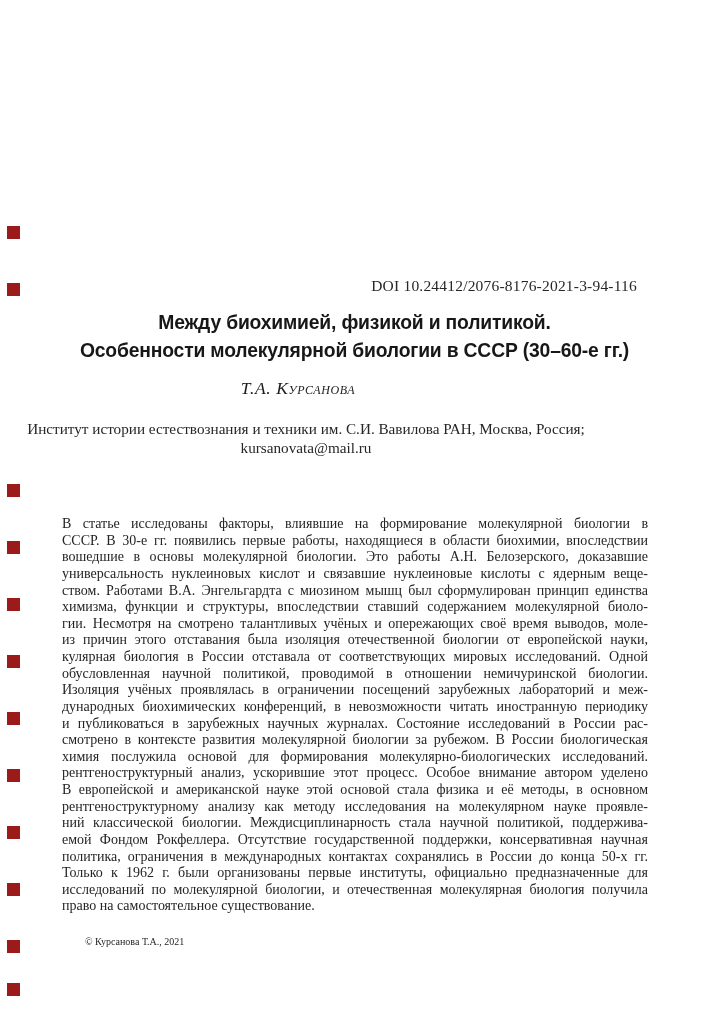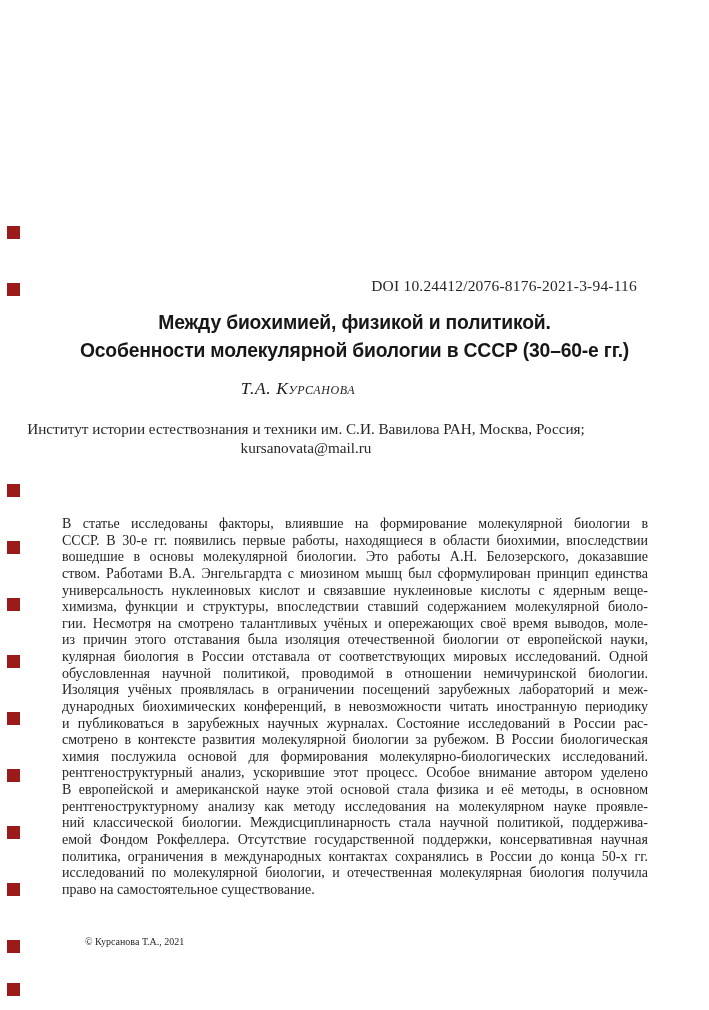--- a/index.html
+++ b/index.html
@@ -127,37 +127,38 @@
 
   <div class="affiliation">
     <div>Институт истории естествознания и техники им. С.И. Вавилова РАН, Москва, Россия;</div>
     <div>kursanovata@mail.ru</div>
   </div>
 
   <div class="abstract">
       <div class="line">В статье исследованы факторы, влиявшие на формирование молекулярной биологии в</div>
       <div class="line">СССР. В 30-е гг. появились первые работы, находящиеся в области биохимии, впоследствии</div>
       <div class="line">вошедшие в основы молекулярной биологии. Это работы А.Н. Белозерского, доказавшие</div>
+      <div class="line">универсальность нуклеиновых кислот и связавшие нуклеиновые кислоты с ядерным веще-</div>
       <div class="line">ством. Работами В.А. Энгельгардта с миозином мышц был сформулирован принцип единства</div>
-      <div class="line">универсальность нуклеиновых кислот и связавшие нуклеиновые кислоты с ядерным веще-</div>
       <div class="line">химизма, функции и структуры, впоследствии ставший содержанием молекулярной биоло-</div>
       <div class="line">гии. Несмотря на смотрено талантливых учёных и опережающих своё время выводов, моле-</div>
       <div class="line">из причин этого отставания была изоляция отечественной биологии от европейской науки,</div>
       <div class="line">кулярная биология в России отставала от соответствующих мировых исследований. Одной</div>
       <div class="line">обусловленная научной политикой, проводимой в отношении немичуринской биологии.</div>
       <div class="line">Изоляция учёных проявлялась в ограничении посещений зарубежных лабораторий и меж-</div>
       <div class="line">дународных биохимических конференций, в невозможности читать иностранную периодику</div>
       <div class="line">и публиковаться в зарубежных научных журналах. Состояние исследований в России рас-</div>
       <div class="line">смотрено в контексте развития молекулярной биологии за рубежом. В России биологическая</div>
       <div class="line">химия послужила основой для формирования молекулярно-биологических исследований.</div>
       <div class="line">рентгеноструктурный анализ, ускорившие этот процесс. Особое внимание автором уделено</div>
       <div class="line">В европейской и американской науке этой основой стала физика и её методы, в основном</div>
       <div class="line">рентгеноструктурному анализу как методу исследования на молекулярном науке проявле-</div>
       <div class="line">ний классической биологии. Междисциплинарность стала научной политикой, поддержива-</div>
       <div class="line">емой Фондом Рокфеллера. Отсутствие государственной поддержки, консервативная научная</div>
       <div class="line">политика, ограничения в международных контактах сохранялись в России до конца 50-х гг.</div>
+      <div class="line">Только к 1962 г. были организованы первые институты, официально предназначенные для</div>
       <div class="line">исследований по молекулярной биологии, и отечественная молекулярная биология получила</div>
       <div class="line last">право на самостоятельное существование.</div>
     </div>
 
   <div class="copyright">© Курсанова Т.А., 2021</div>
 
 </div>
 
 </body></html>

